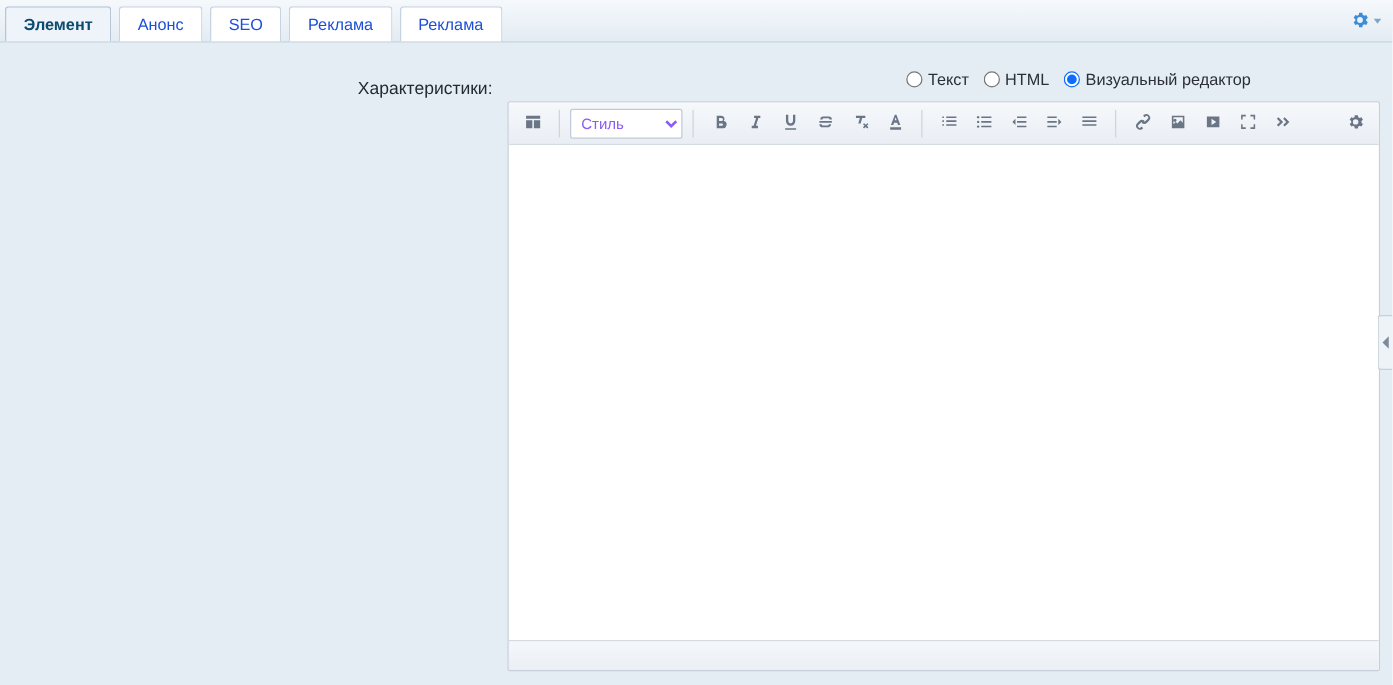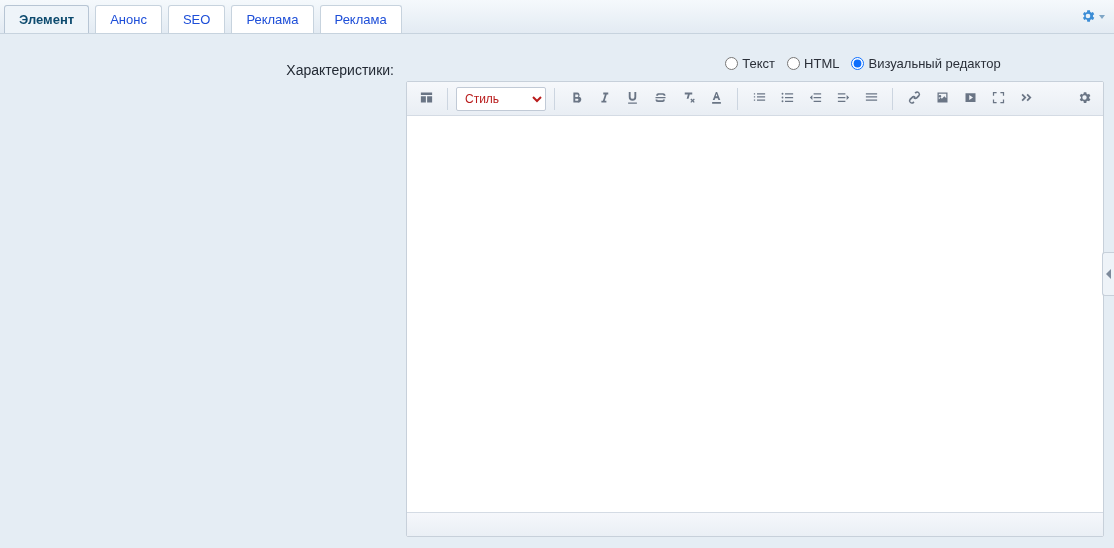--- a/index.html
+++ b/index.html
@@ -115,21 +115,21 @@
     width: 1px; height: 22px;
     background: #ccd5e0;
     margin: 0 6px;
   }
   .style-select {
     height: 24px;
     min-width: 90px;
     border: 1px solid #c1cad6;
     background: #fff;
     font-size: 12px;
-    color: #b91c1c;
+    color: #8b5cf6;
     padding: 0 4px;
     border-radius: 2px;
   }
   .toolbar-gear {
     position: absolute;
     right: 6px;
     top: 4px;
   }
 
   .edit-area {

